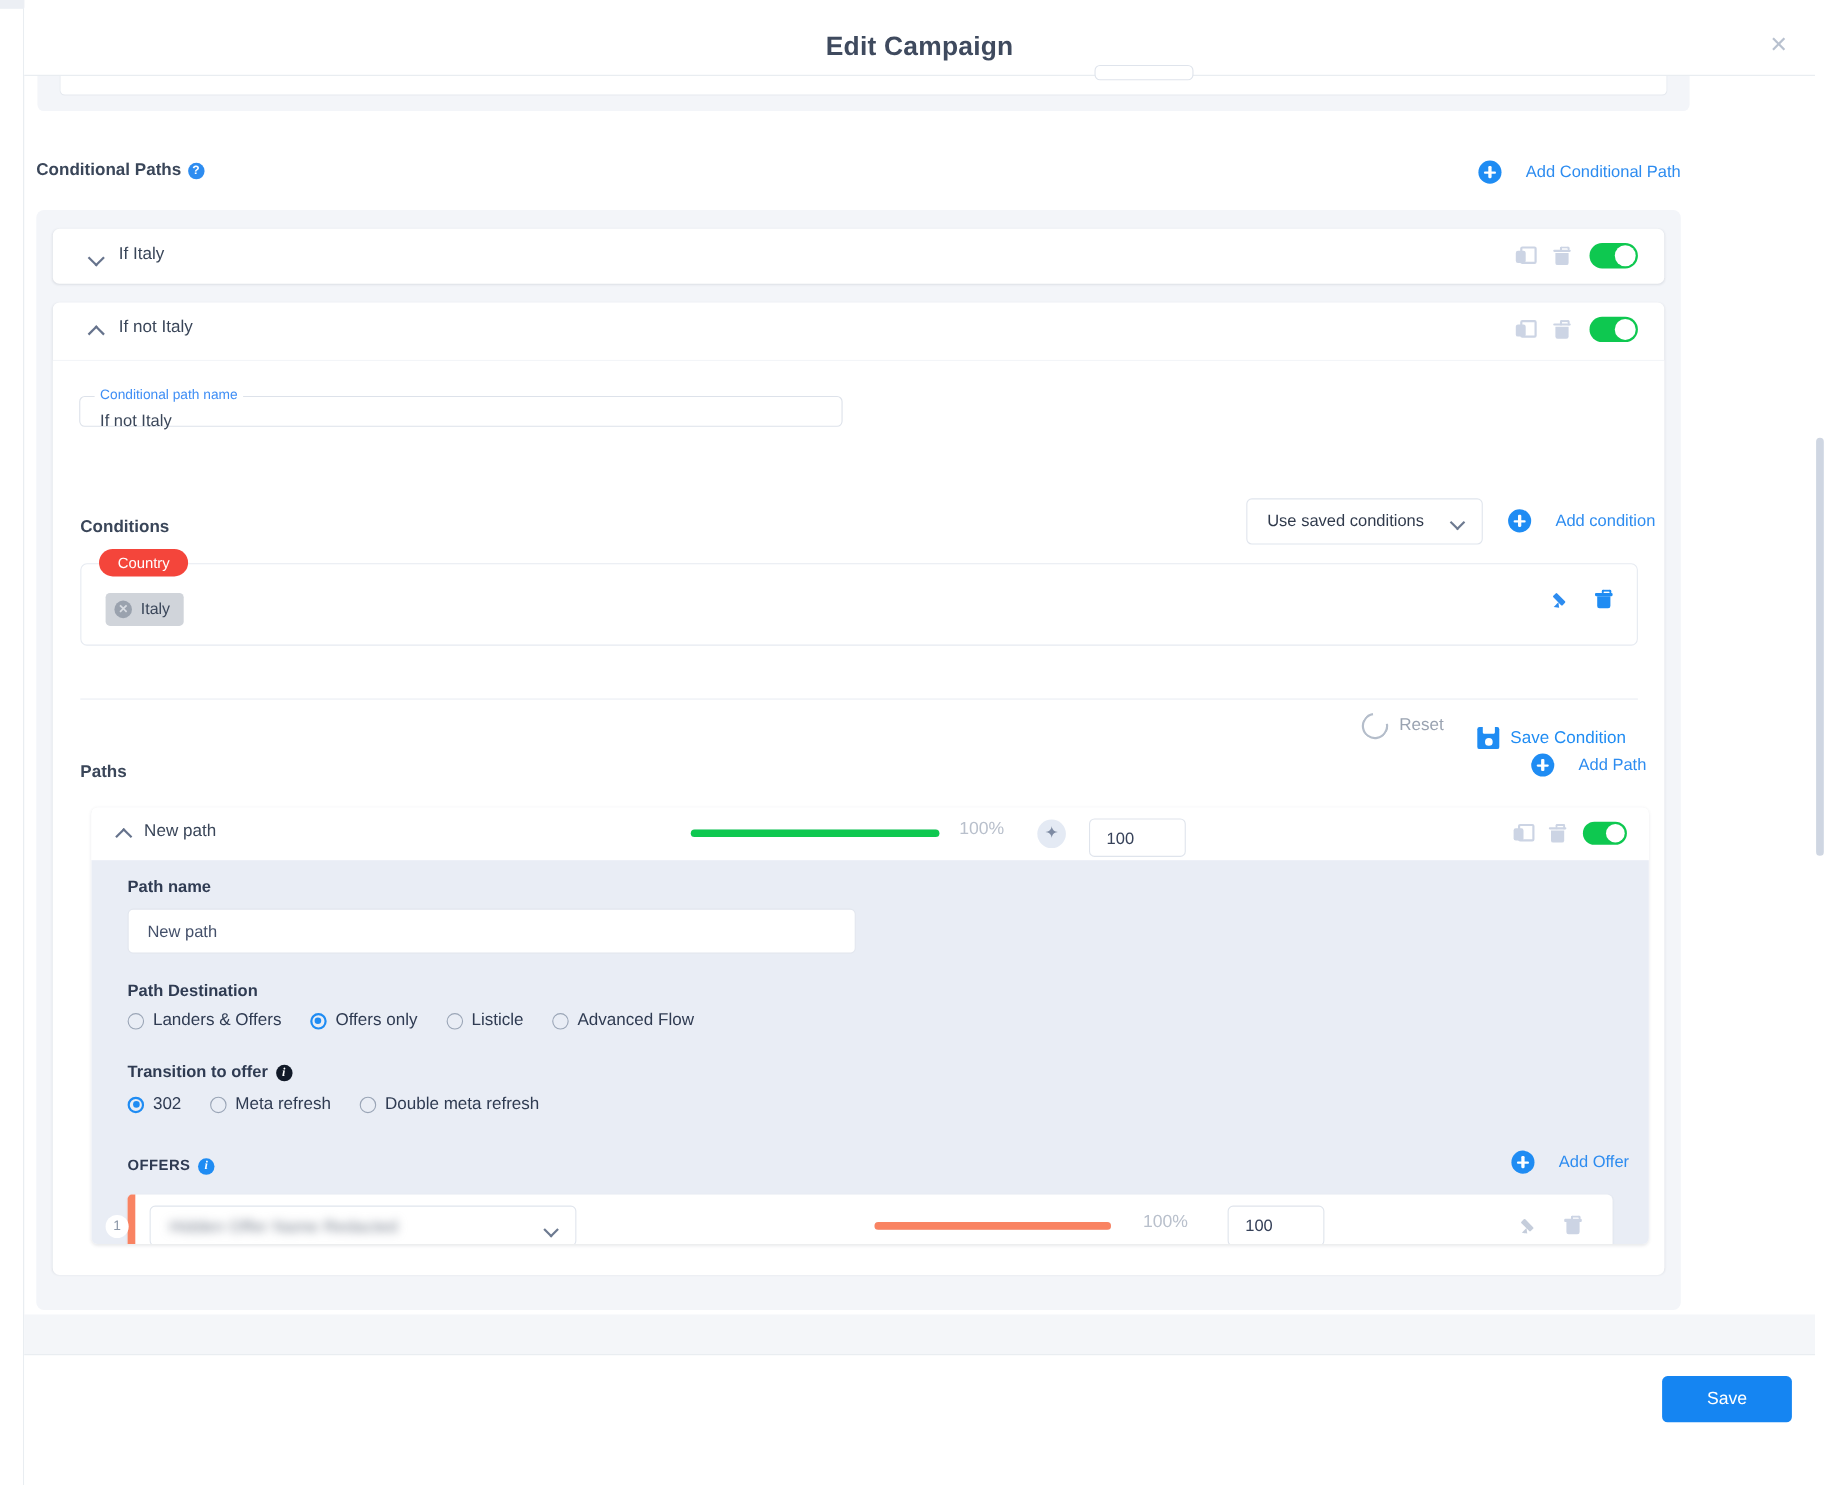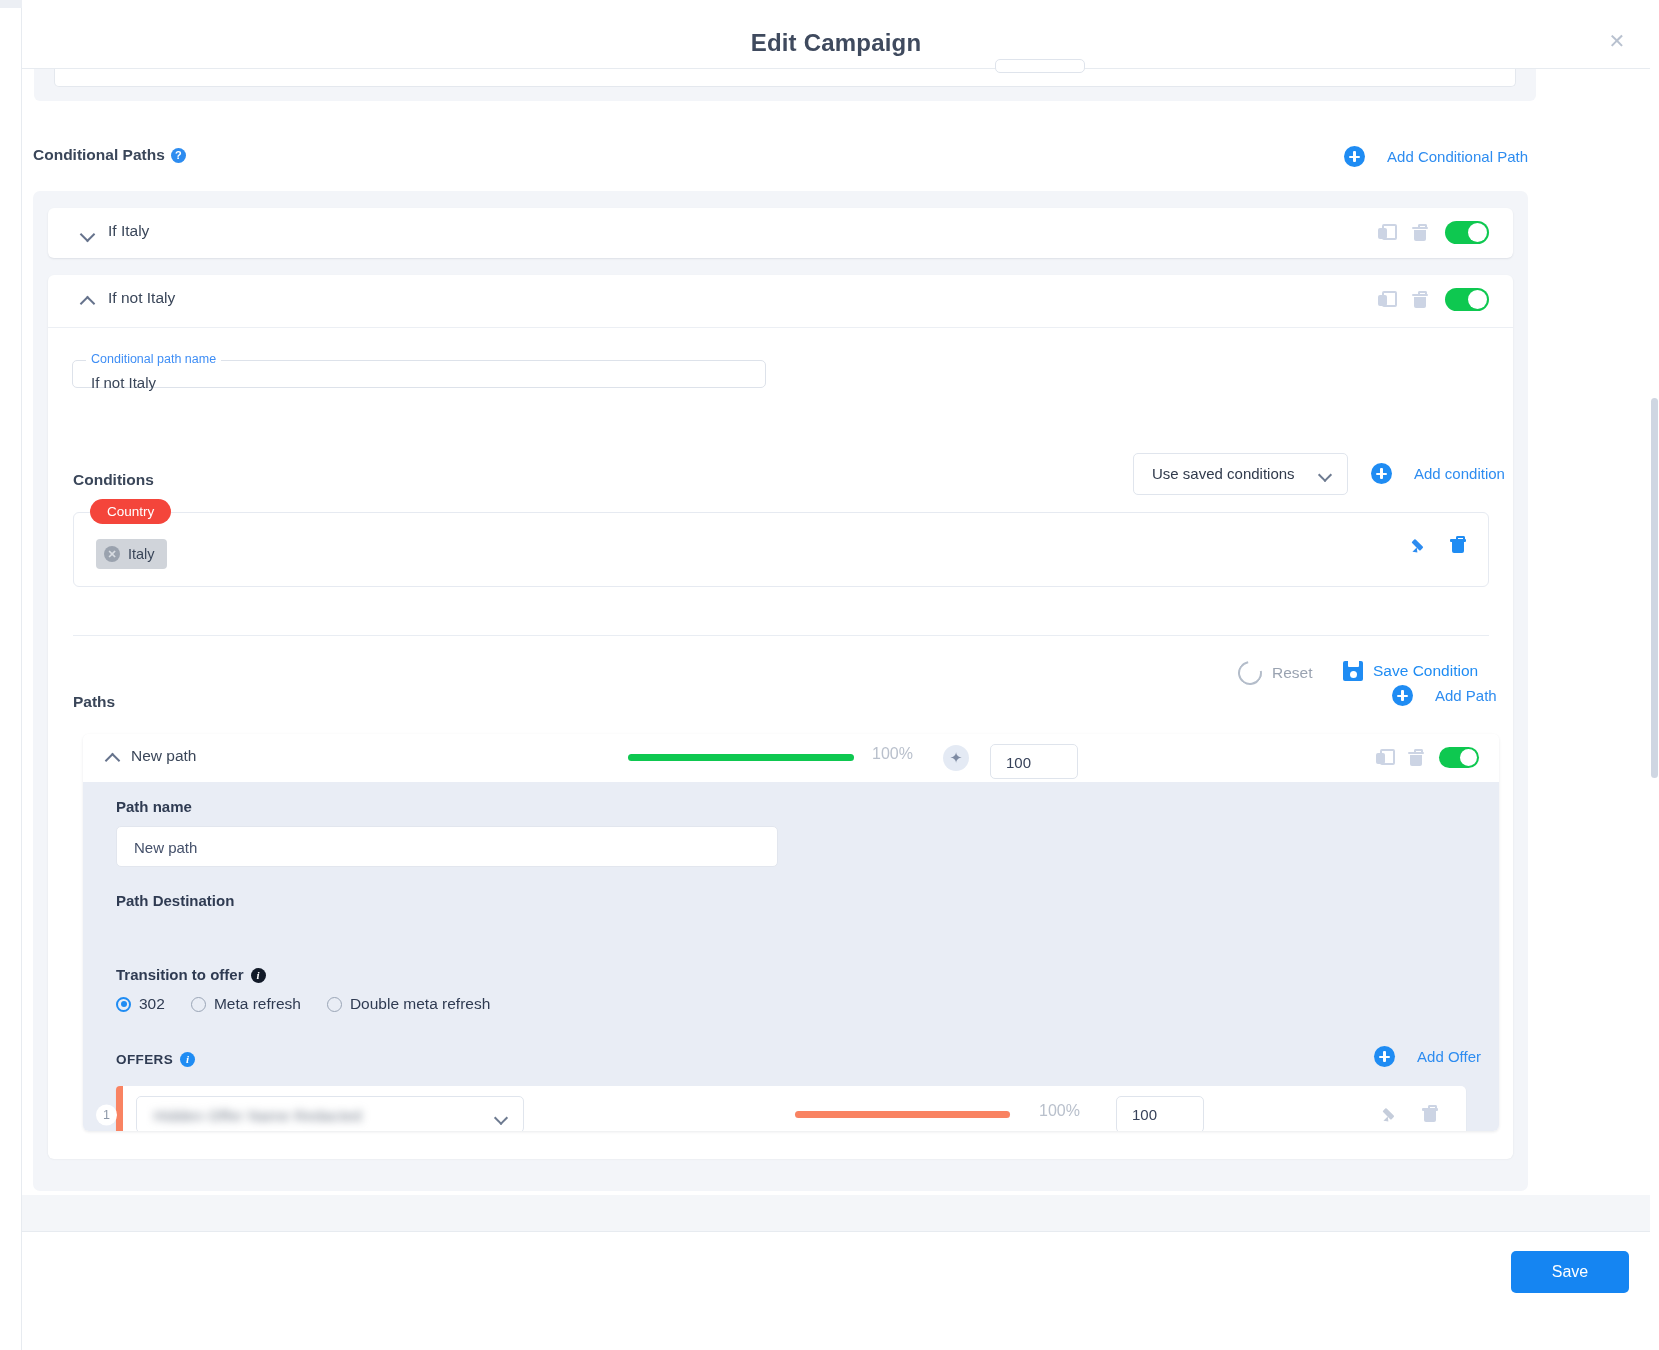--- a/index.html
+++ b/index.html
@@ -787,21 +787,21 @@
             <span class="icon-trash blue" style="display:block;">
                 <span class="handle"></span>
                 <span class="lid"></span>
                 <span class="can"></span>
               </span>
           </span>
         </div>
 
         <div class="divider" style="left:25px; top:307px; width:1416px;"></div>
 
-        <div class="btn-plain" style="left:1190px; top:333px; color:#9aa3b1;">
+        <div class="btn-plain" style="left:1190px; top:320px; color:#9aa3b1;">
           <span class="reset-ring"></span>
           <span>Reset</span>
         </div>
         <div class="btn-plain" style="left:1295px; top:333px; color:#1f8cf3;">
           <span class="save-disk"></span>
           <span>Save Condition</span>
         </div>
 
         <div class="section-title" style="left:25px; top:365px;">Paths</div>
         <div class="link-action" style="left:1344px; top:357px;">
@@ -838,20 +838,38 @@
 
           <div class="path-body" style="height:349px;">
 
             <div class="label-strong" style="left:33px; top:16px;">Path name</div>
             <div class="text-input" style="left:33px; top:44px; width:662px; height:41px;">
               <span>New path</span>
             </div>
 
             <div class="label-strong" style="left:33px; top:110px;text-align:right;">Path Destination</div>
 
+            <div class="radio-row" style="left:33px; top:137px; gap:26px;">
+              <span class="radio-item">
+                <span class="radio-dot"></span>
+                <span>Landers &amp; Offers</span>
+              </span>
+              <span class="radio-item on">
+                <span class="radio-dot"></span>
+                <span>Offers only</span>
+              </span>
+              <span class="radio-item">
+                <span class="radio-dot"></span>
+                <span>Listicle</span>
+              </span>
+              <span class="radio-item">
+                <span class="radio-dot"></span>
+                <span>Advanced Flow</span>
+              </span>
+            </div>
 
             <div class="label-strong" style="left:33px; top:184px;">
               <span>Transition to offer</span><span class="info-dot">i</span>
             </div>
 
             <div class="radio-row" style="left:33px; top:213px; gap:26px;">
               <span class="radio-item on">
                 <span class="radio-dot"></span>
                 <span>302</span>
               </span>

